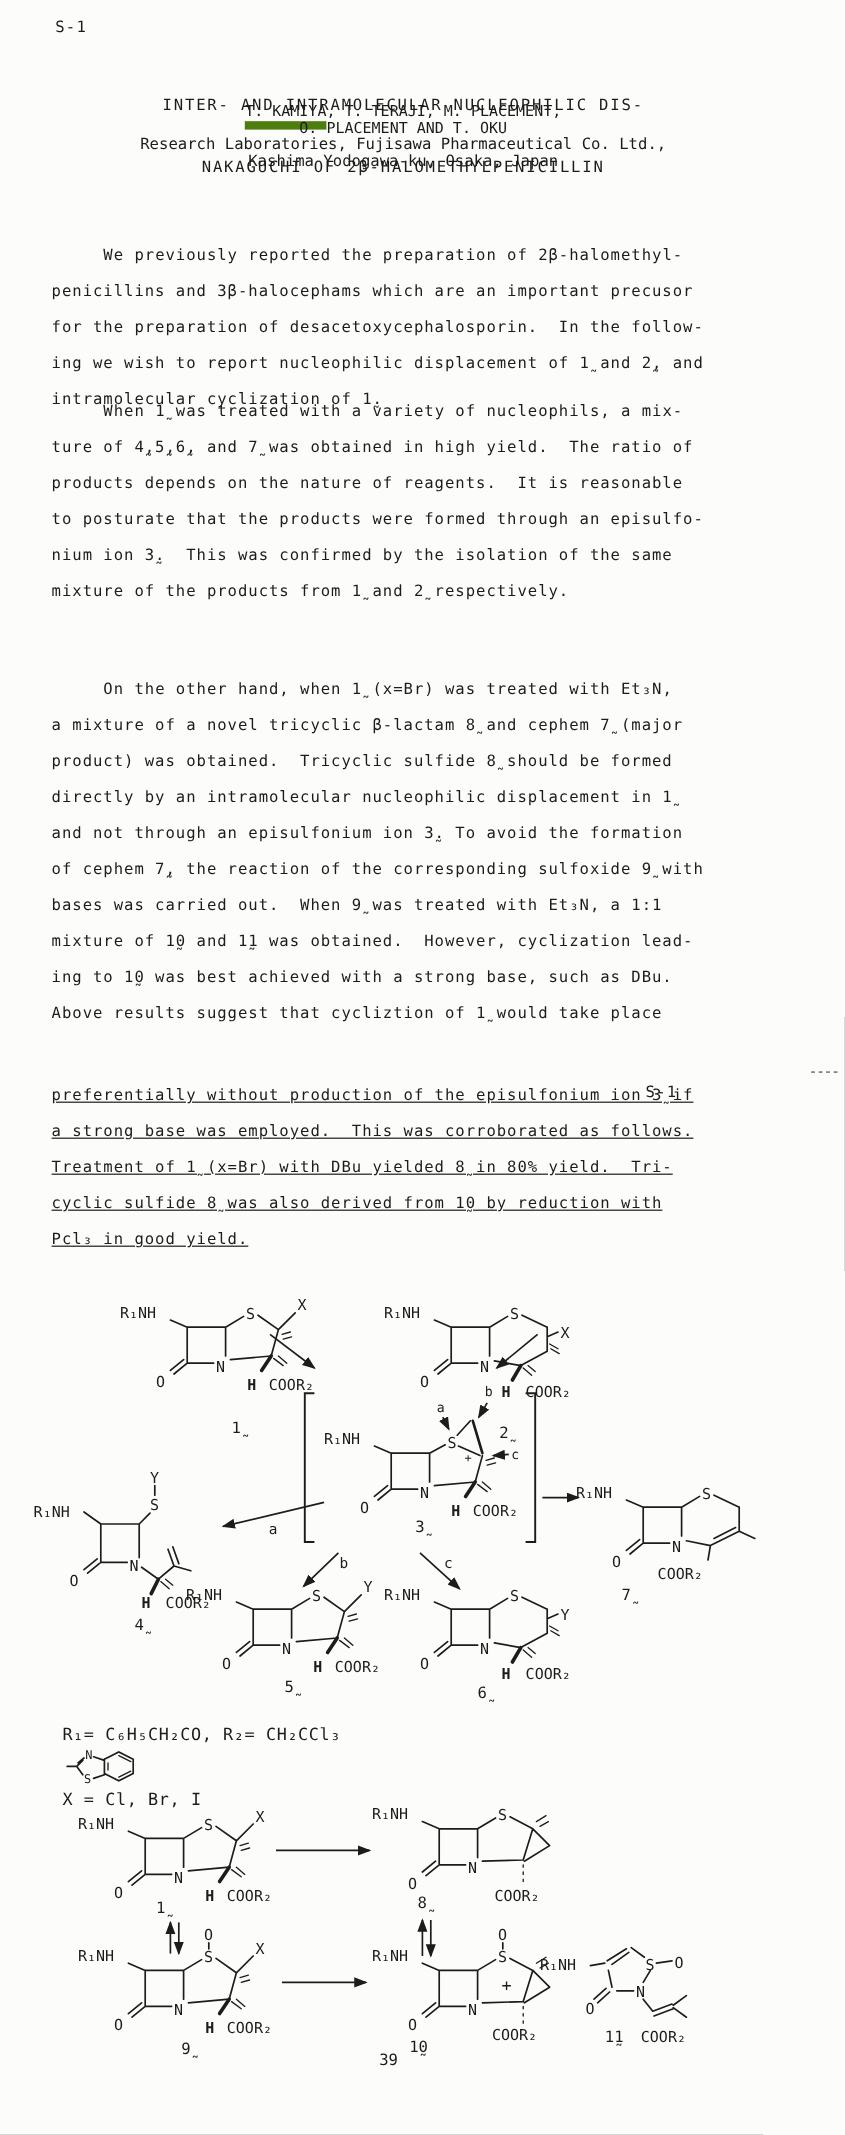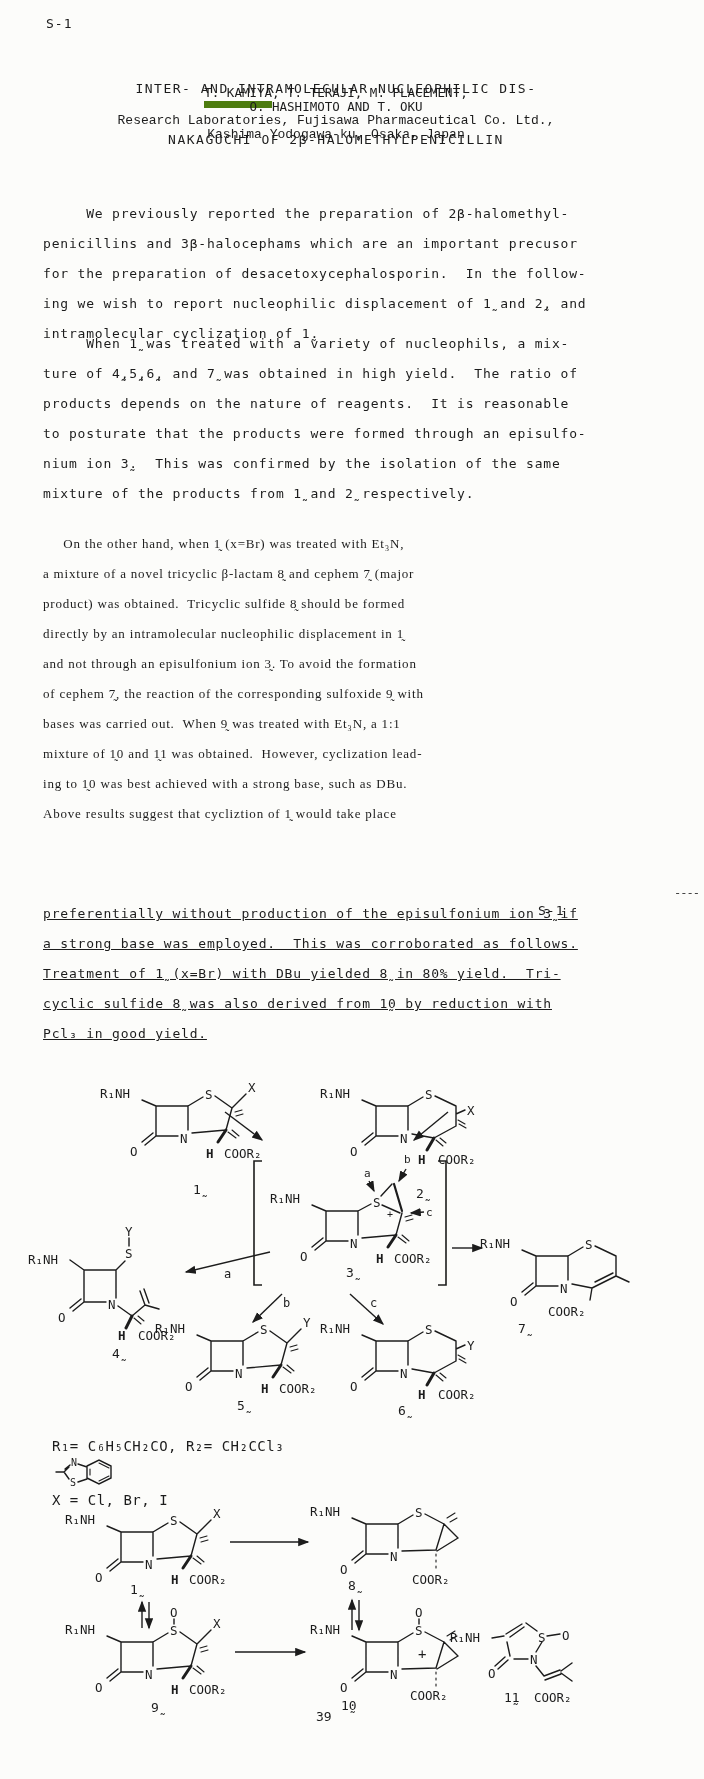--- a/index.html
+++ b/index.html
@@ -3,21 +3,21 @@
 <meta charset="utf-8">
 <style>
   html,body{margin:0;padding:0;background:#9a9a9a;}
   .page{position:relative;width:704px;height:1779px;background:#fcfcfa;
         font-family:"DejaVu Sans Mono","Liberation Mono",monospace;color:#1c1c1c;overflow:hidden;}
   .abs{position:absolute;}
   .cblock{position:absolute;left:0;width:672px;text-align:center;}
   .title{top:46px;font-size:13px;line-height:17px;letter-spacing:1.5px;white-space:pre-wrap;}
   .authors{top:86px;font-size:12.5px;line-height:14px;}
   .authors .ul{border-bottom:7px solid #4d7c0f;padding-bottom:1px;}
-  .affil{top:114px;font-size:13px;line-height:13.5px;font-family:Liberation Mono, monospace;}
+  .affil{top:114px;font-size:13px;line-height:13.5px;}
   .pagelabel{font-size:13px;letter-spacing:1px;}
   .bodytext{left:43px;width:620px;font-size:13px;line-height:30px;letter-spacing:0.8px;white-space:pre-wrap;}
   .margin-mark{font-size:12px;letter-spacing:-1px;color:#444;}
   .defs{left:52px;top:1432px;font-size:14px;letter-spacing:0.5px;}
   .def-line{height:27px;display:flex;align-items:center;}
   svg{position:absolute;overflow:visible;}
   svg text{font-family:"DejaVu Sans Mono","Liberation Mono",monospace;fill:#1c1c1c;}
   .bond{stroke:#1c1c1c;stroke-width:1.4;fill:none;stroke-linecap:round;}
   .hash{stroke:#1c1c1c;stroke-width:1.1;fill:none;stroke-linecap:round;}
   .wedge{stroke:#1c1c1c;stroke-width:3;fill:none;stroke-linecap:round;}
@@ -32,40 +32,40 @@
 
   <div class="abs pagelabel" style="left:46px;top:16px;">S-1</div>
 
   <div class="cblock title">
     <div>INTER- AND INTRAMOLECULAR NUCLEOPHILIC DIS-</div>
     <div>NAKAGUCHI OF 2β-HALOMETHYLPENICILLIN</div>
   </div>
 
   <div class="cblock authors">
     <div><span class="ul">T. KAMIYA</span><span>, T. TERAJI, M. PLACEMENT,</span></div>
-    <div>O. HASHIMOTO AND T. OKU</div>
+    <div>O. PLACEMENT AND T. OKU</div>
   </div>
 
   <div class="cblock affil">
     <div>Research Laboratories, Fujisawa Pharmaceutical Co. Ltd.,</div>
     <div>Kashima Yodogawa-ku, Osaka, Japan</div>
   </div>
 
   <div class="abs bodytext" style="top:199px;">     We previously reported the preparation of 2β-halomethyl-
 penicillins and 3β-halocephams which are an important precusor
 for the preparation of desacetoxycephalosporin.  In the follow-
 ing we wish to report nucleophilic displacement of 1̰ and 2̰, and
 intramolecular cyclization of 1̰.</div>
   <div class="abs bodytext" style="top:329px;">     When 1̰ was treated with a variety of nucleophils, a mix-
 ture of 4̰,5̰,6̰, and 7̰ was obtained in high yield.  The ratio of
 products depends on the nature of reagents.  It is reasonable
 to posturate that the products were formed through an episulfo-
 nium ion 3̰.  This was confirmed by the isolation of the same
 mixture of the products from 1̰ and 2̰ respectively.</div>
-  <div class="abs bodytext" style="top:529px;font-family:Liberation Serif, serif;">     On the other hand, when 1̰ (x=Br) was treated with Et₃N,
+  <div class="abs bodytext" style="top:560px;">     On the other hand, when 1̰ (x=Br) was treated with Et₃N,
 a mixture of a novel tricyclic β-lactam 8̰ and cephem 7̰ (major
 product) was obtained.  Tricyclic sulfide 8̰ should be formed
 directly by an intramolecular nucleophilic displacement in 1̰
 and not through an episulfonium ion 3̰. To avoid the formation
 of cephem 7̰, the reaction of the corresponding sulfoxide 9̰ with
 bases was carried out.  When 9̰ was treated with Et₃N, a 1:1
 mixture of 1̰0 and 1̰1 was obtained.  However, cyclization lead-
 ing to 1̰0 was best achieved with a strong base, such as DBu.
 Above results suggest that cycliztion of 1̰ would take place</div>
 

